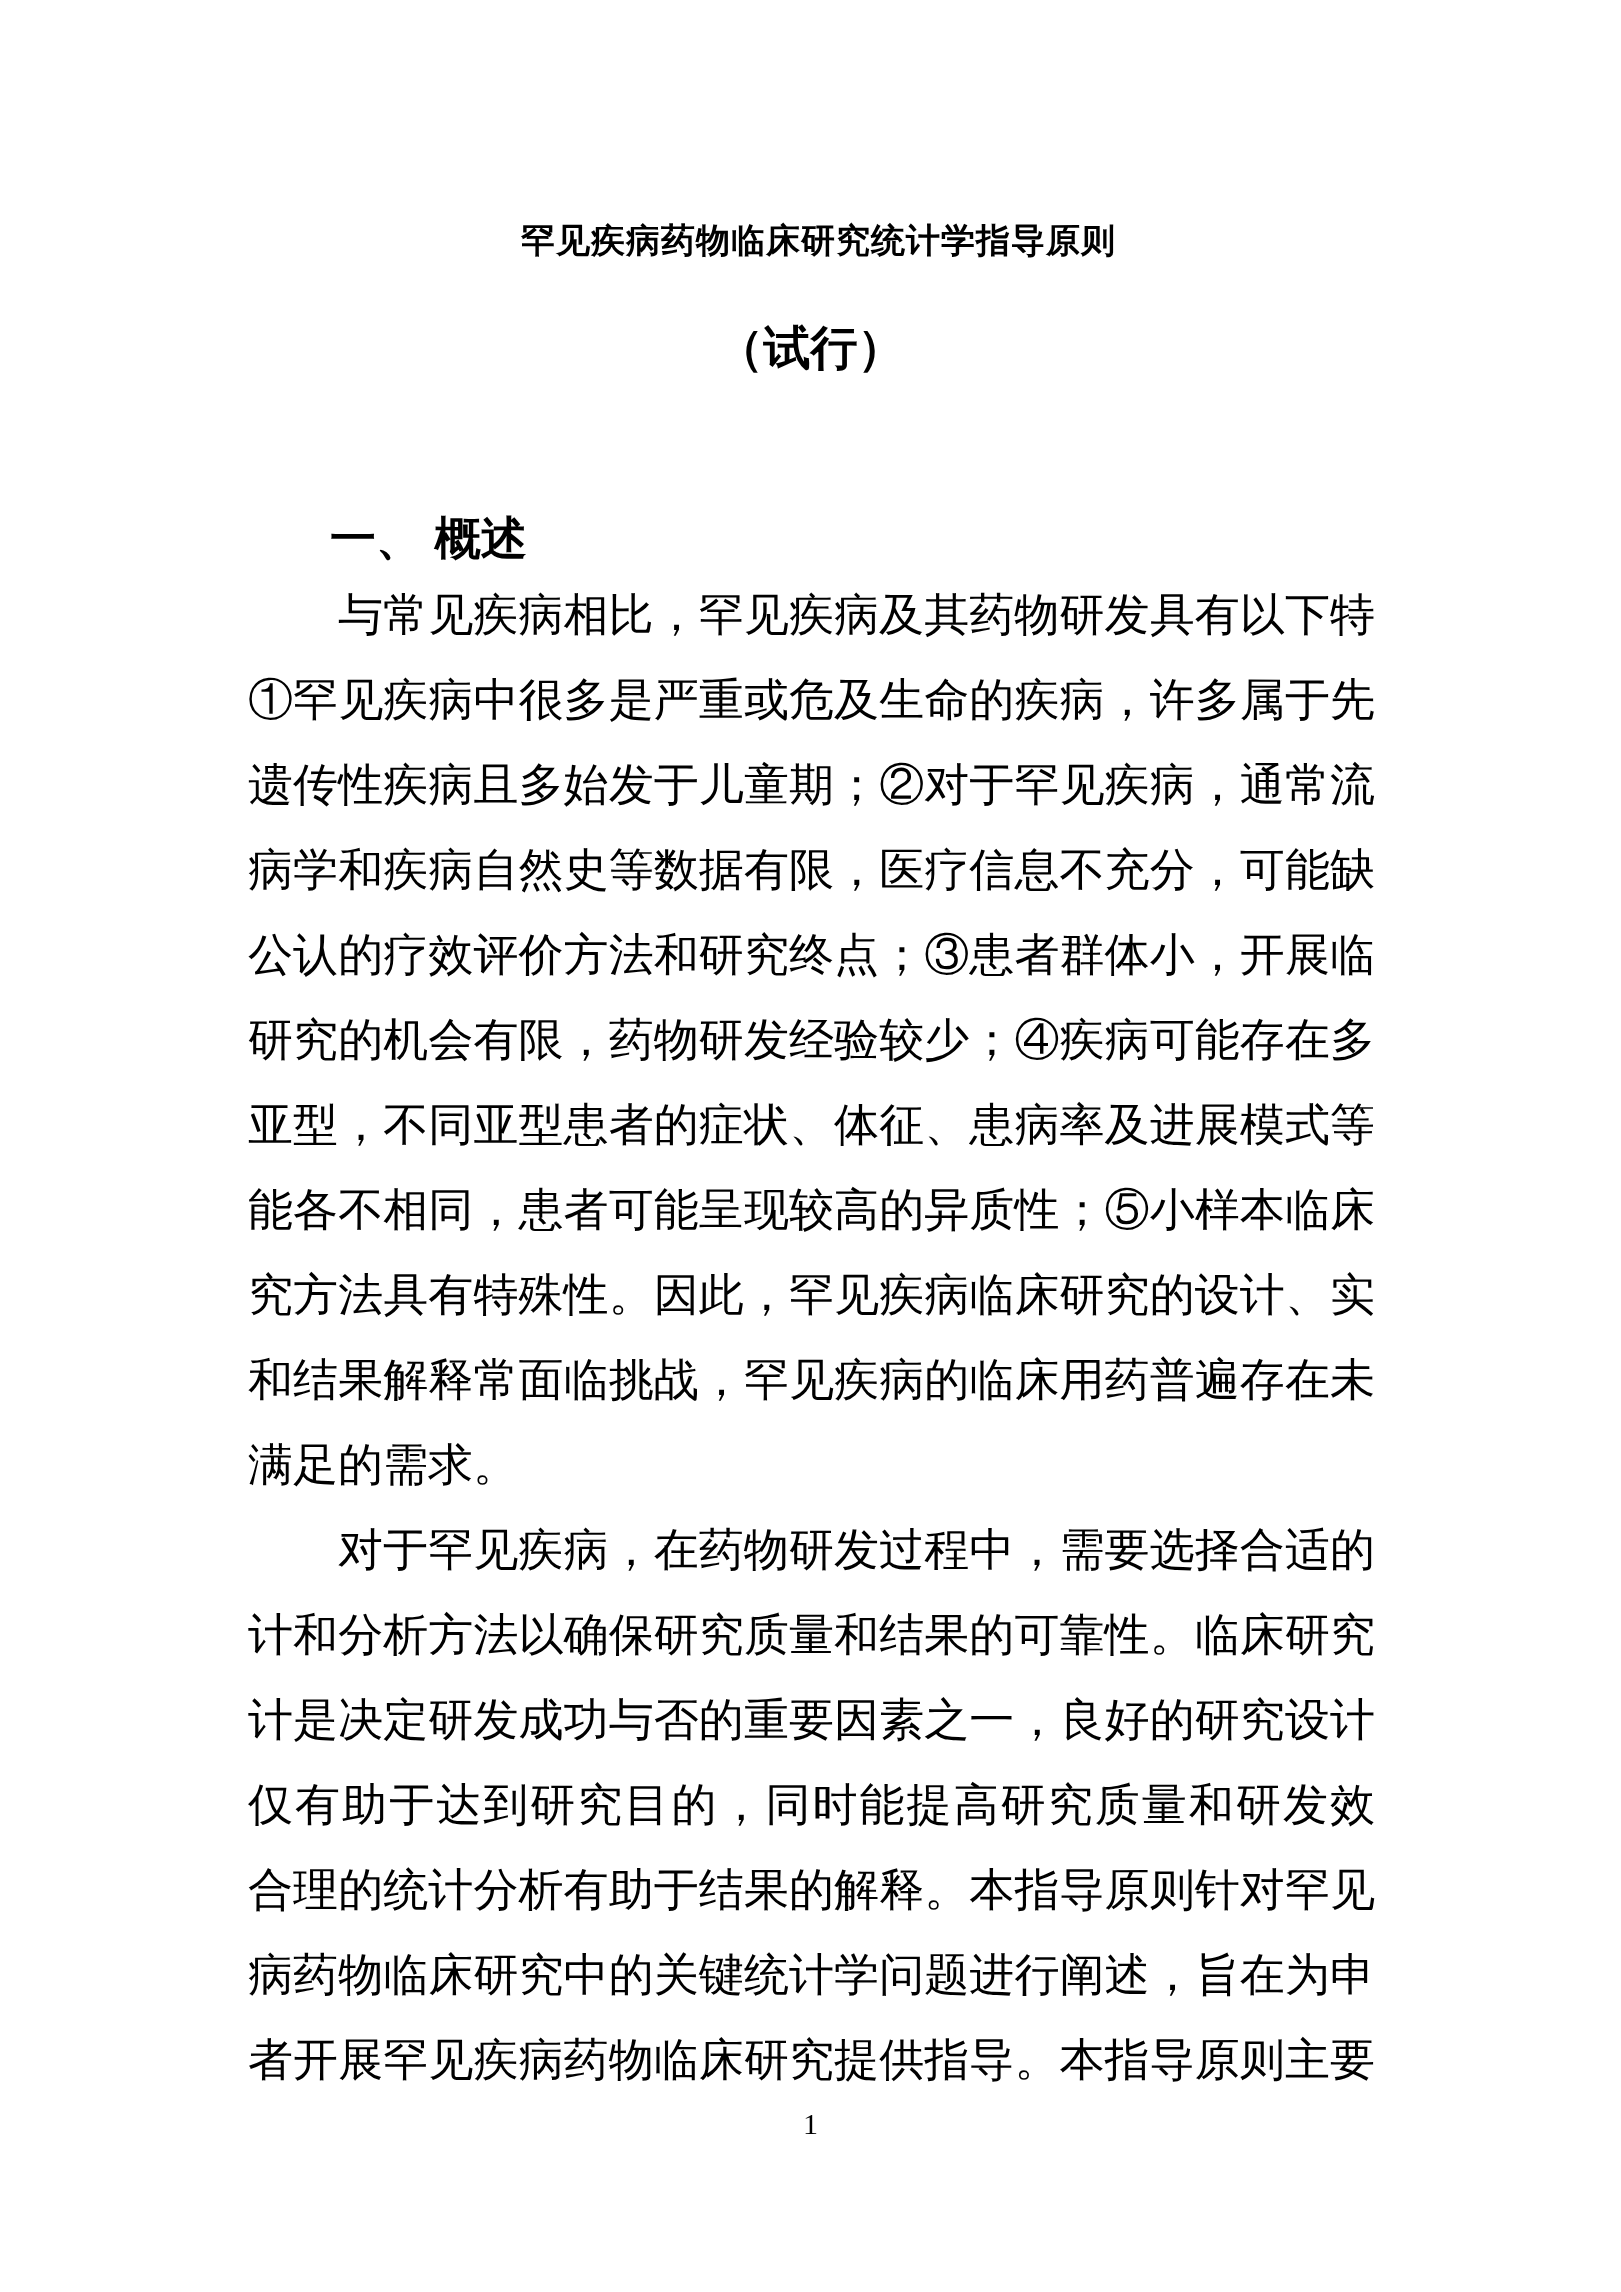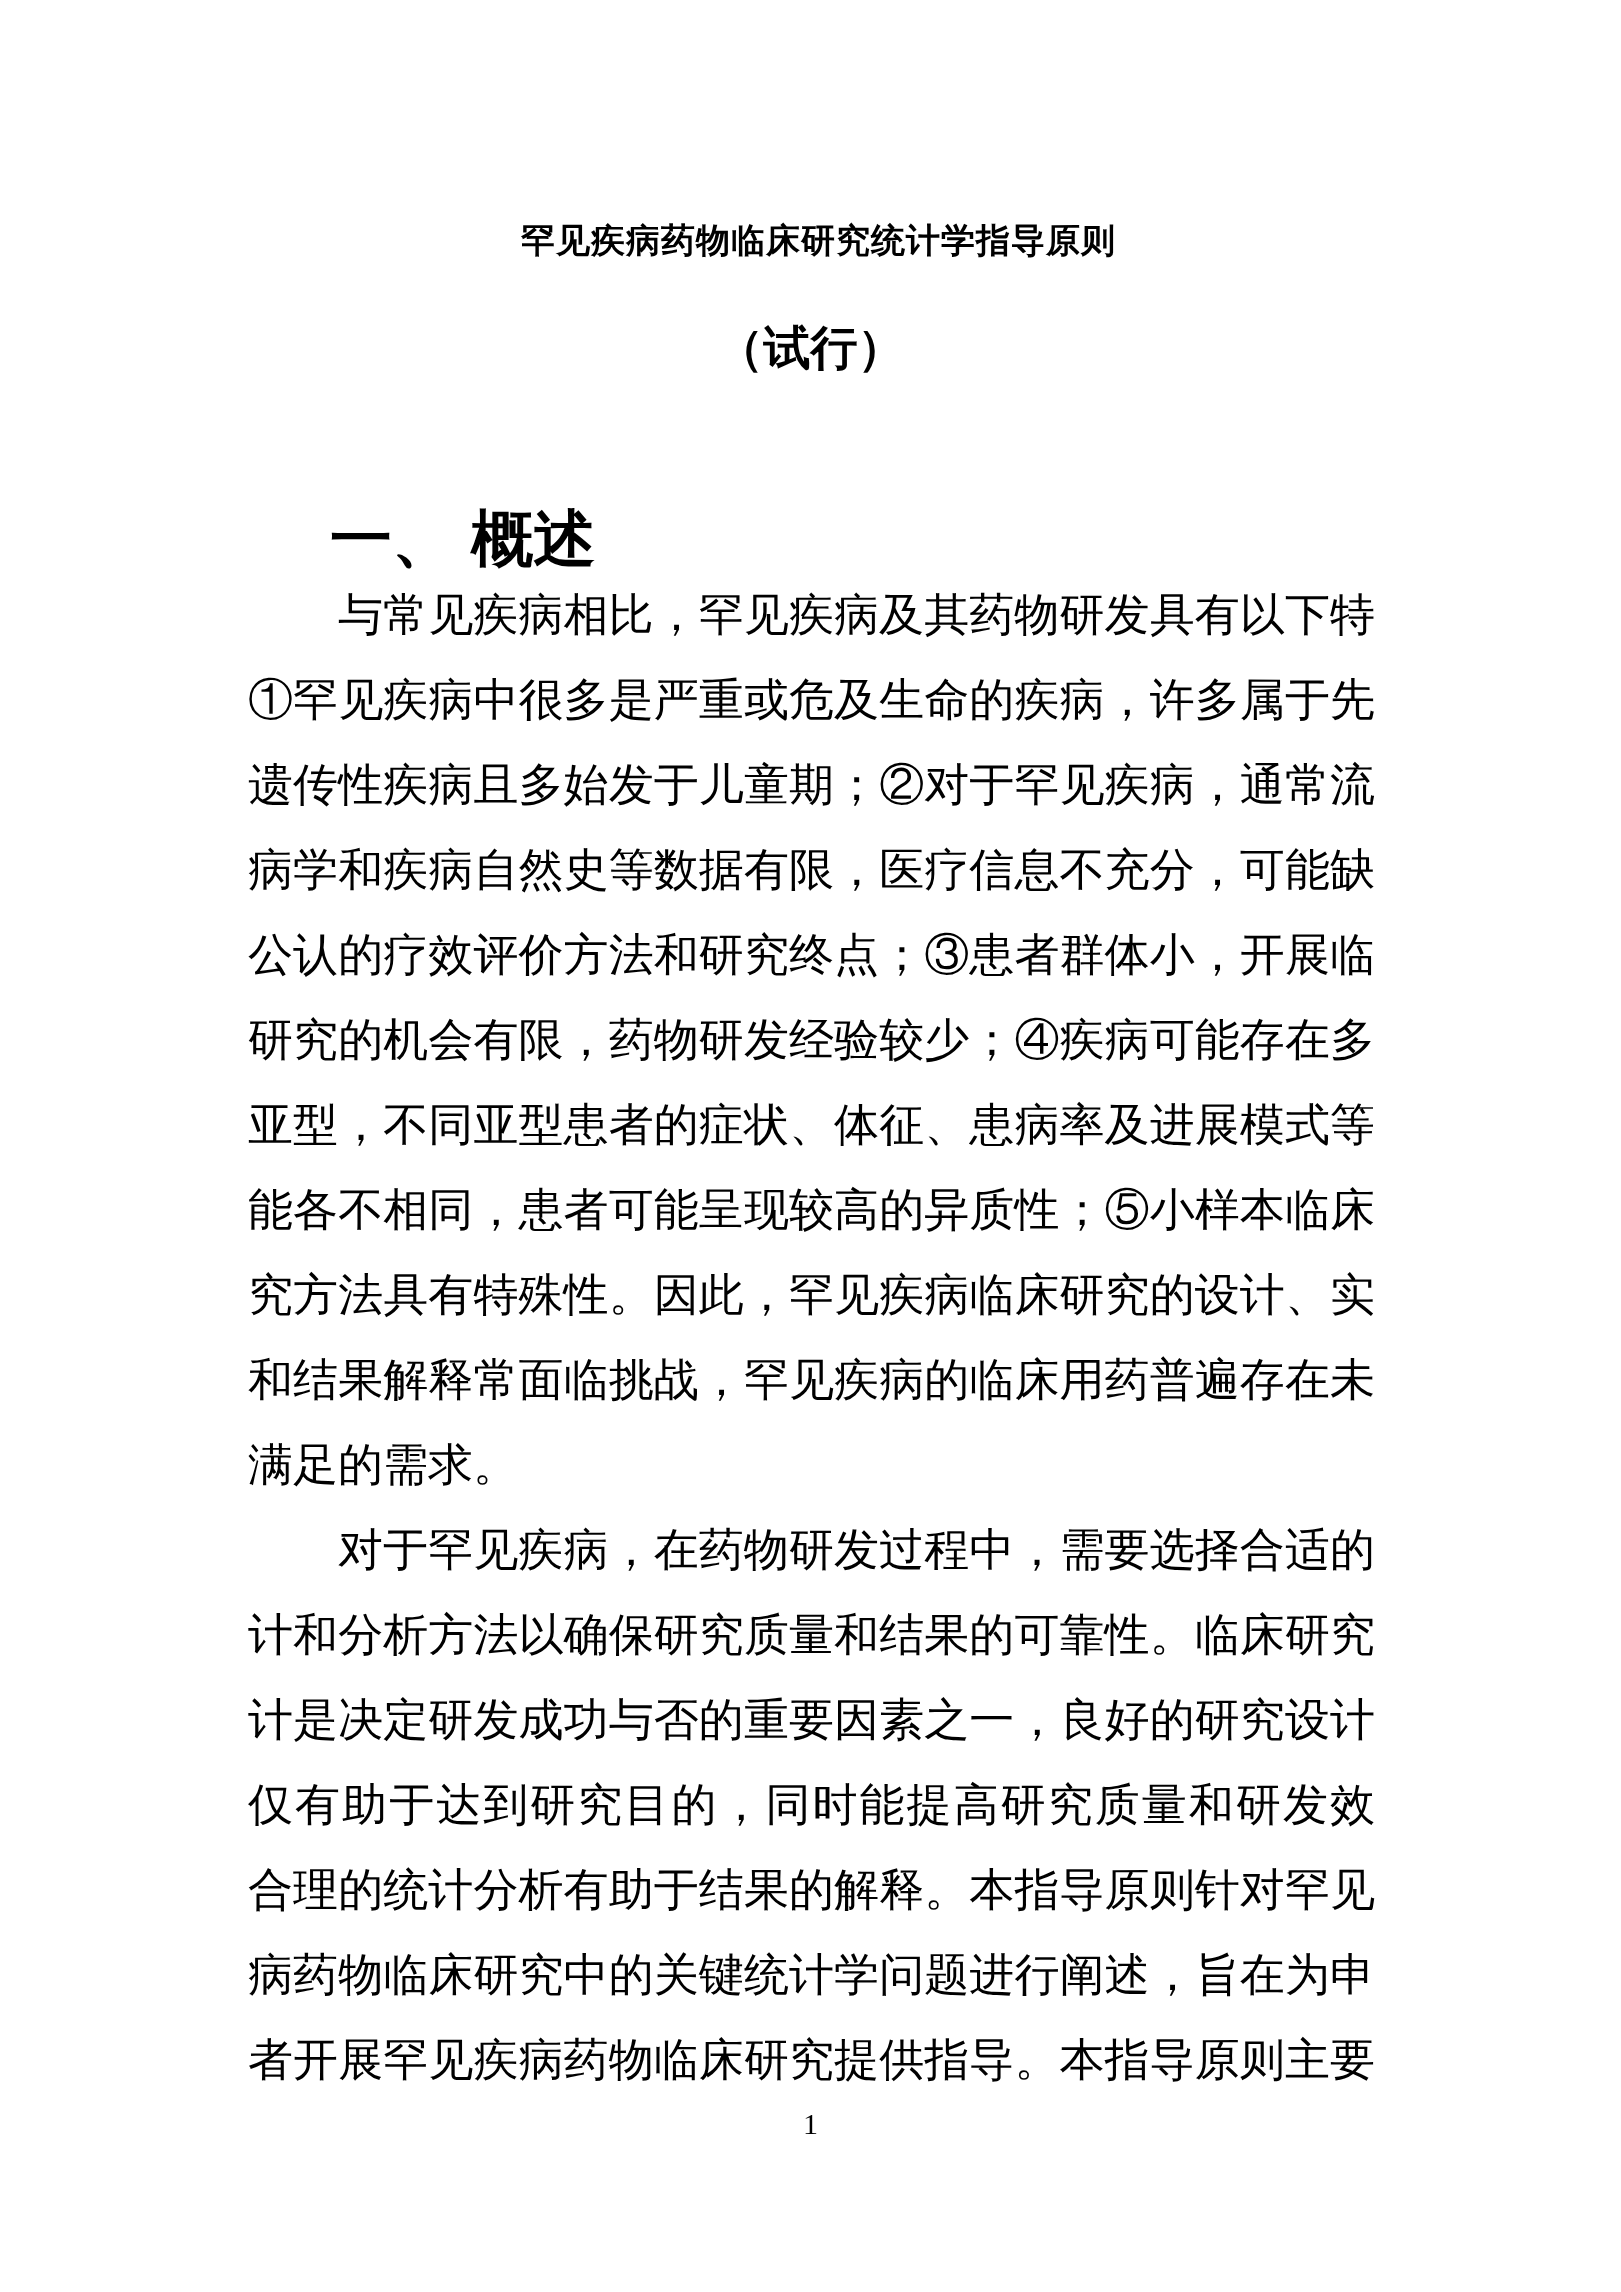--- a/index.html
+++ b/index.html
@@ -40,21 +40,21 @@
     line-height: 57px;
     font-weight: 700;
     font-family: "Liberation Serif", serif;
   }
   .heading {
     position: absolute;
     top: 511px;
     left: 248px;
     margin: 0;
     padding-left: 82px;
-    font-size: 62px;
+    font-size: 46px;
     line-height: 55px;
     font-weight: 700;
     font-family: "Liberation Sans", sans-serif;
   }
   .bodytext {
     position: absolute;
     top: 573px;
     left: 248px;
     width: 1127px;
   }

